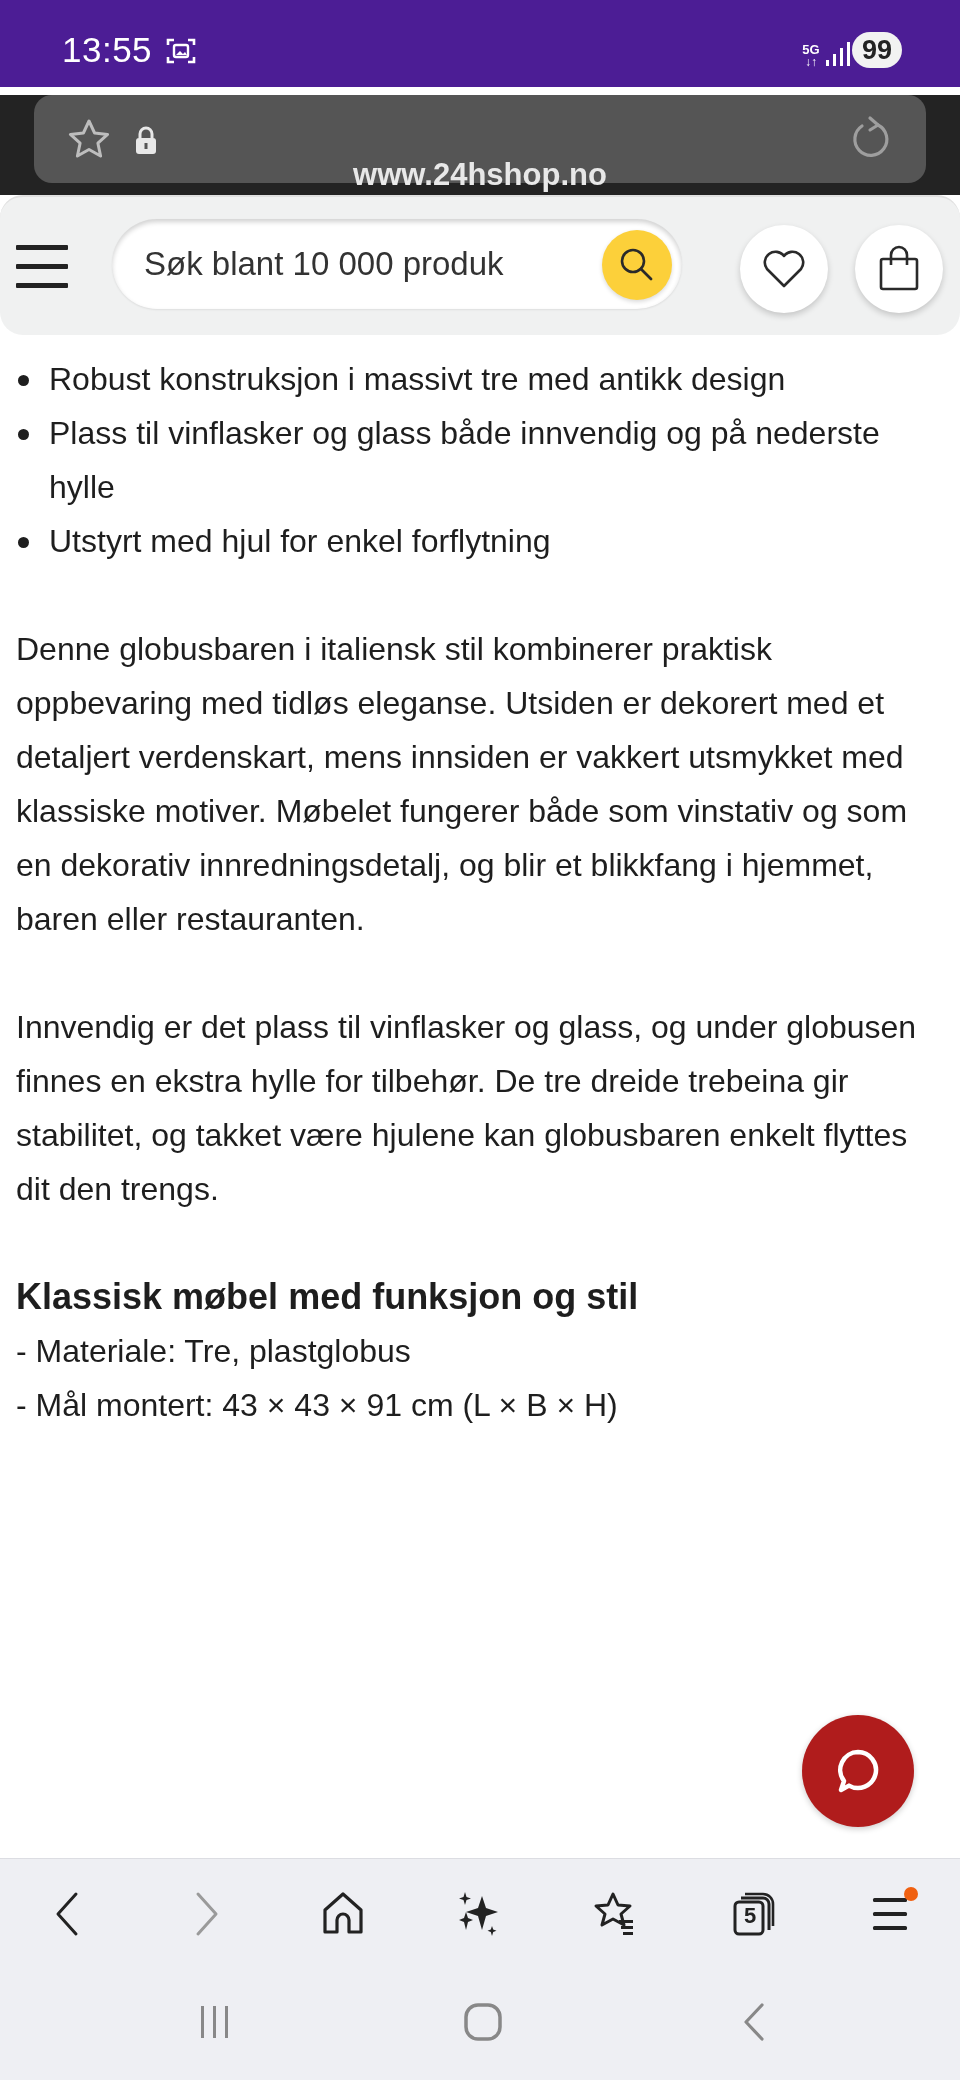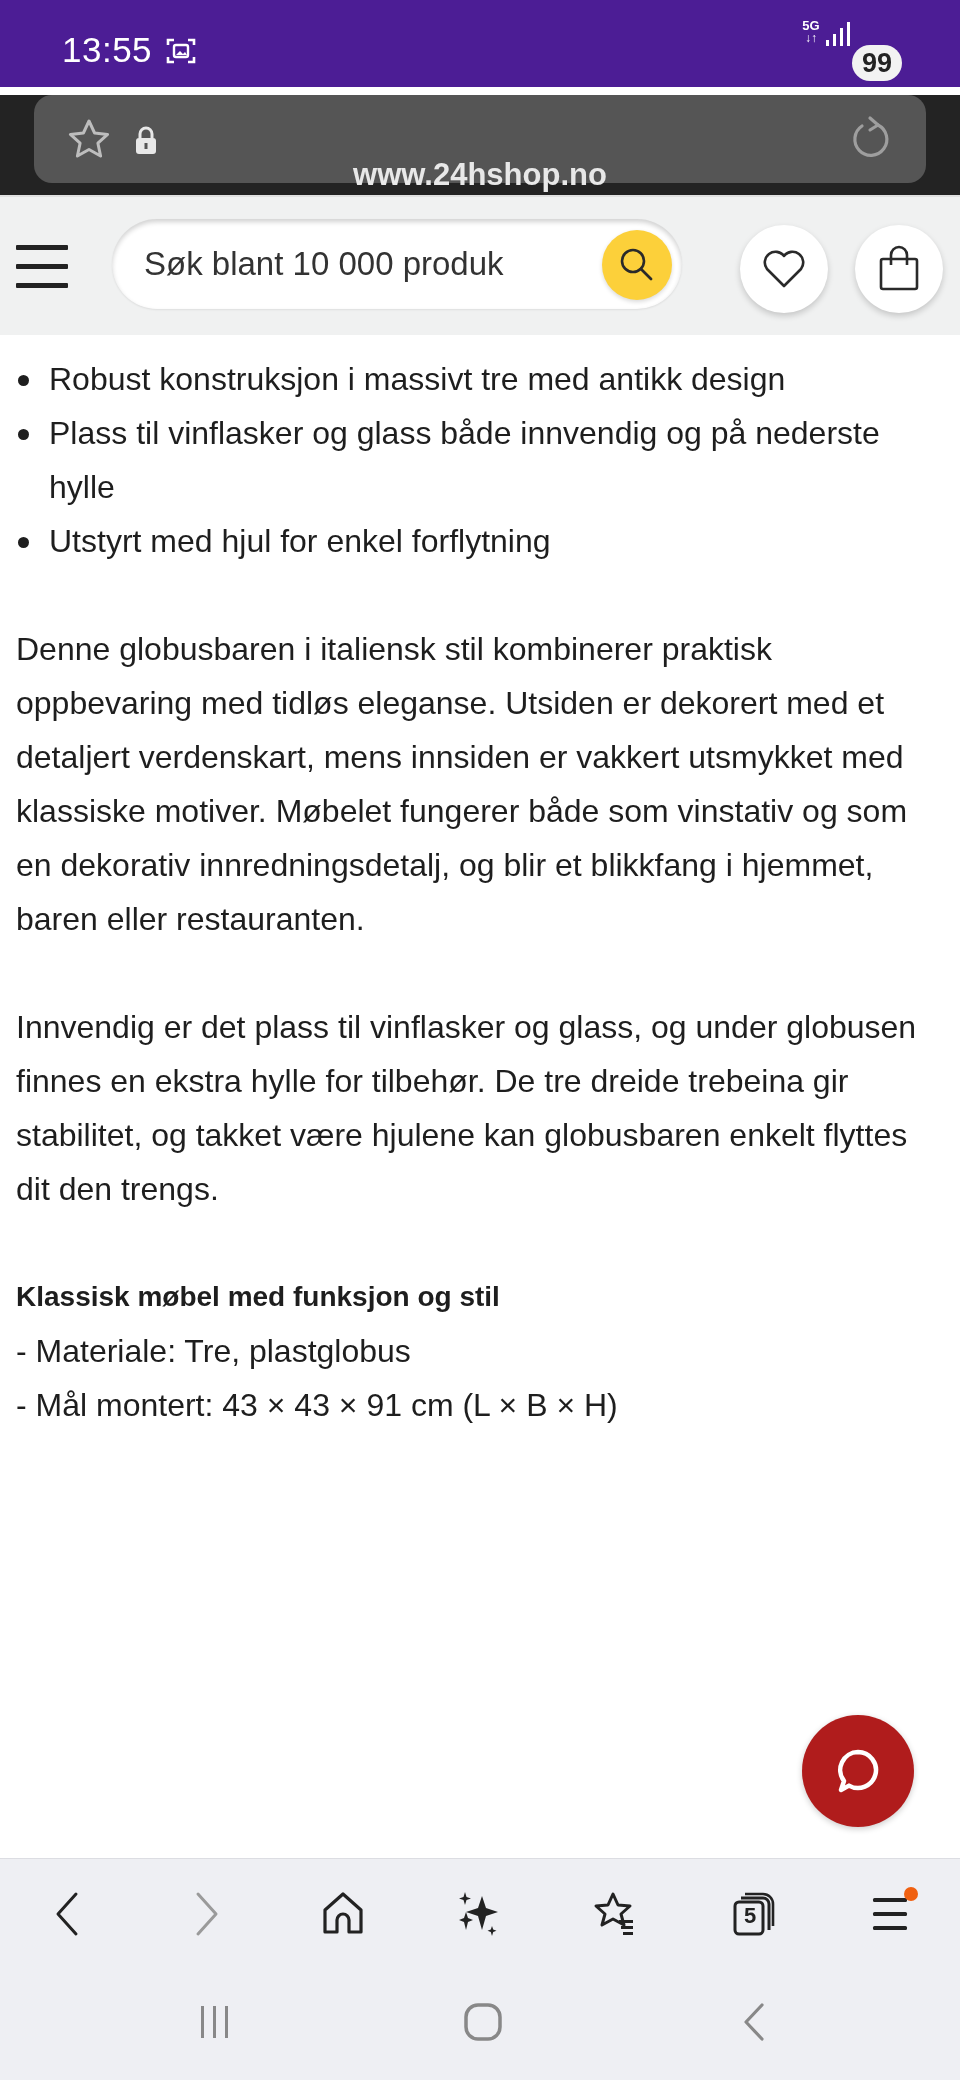--- a/index.html
+++ b/index.html
@@ -3,35 +3,35 @@
 <meta charset="utf-8">
 <style>
   * { box-sizing: border-box; margin: 0; padding: 0; }
   html, body { width: 960px; height: 2080px; overflow: hidden; background: #ffffff; }
   body { position: relative; font-family: "Liberation Sans", "DejaVu Sans", sans-serif; color: #1e1e1e; }
 
   
   .status-bar { position: absolute; left: 0; top: 0; width: 960px; height: 87px; background: #4c1d95; color: #fff; }
   .status-time { position: absolute; left: 62px; top: 30px; font-size: 35px; font-weight: 500; letter-spacing: 0.5px; }
   .status-shot { position: absolute; left: 165px; top: 36px; width: 32px; height: 30px; }
-  .status-right { position: absolute; right: 58px; top: 20px; display: flex; align-items: flex-start; }
+  .status-right { position: absolute; right: 58px; top: 32px; display: flex; align-items: flex-end; }
   .net-5g { font-size: 13px; font-weight: bold; line-height: 12px; text-align: center; width: 26px; }
   .signal { width: 28px; height: 28px; }
-  .battery { background: #f2f2f2; color: #232323; border-radius: 20px; font-weight: bold; font-size: 27px; padding: 2px 10px; height: 36px; line-height: 32px; margin-top: 25px; }
+  .battery { background: #f2f2f2; color: #232323; border-radius: 20px; font-weight: bold; font-size: 27px; padding: 2px 10px; height: 36px; line-height: 32px; }
 
   
   .url-area { position: absolute; left: 0; top: 95px; width: 960px; height: 100px; background: #232323; }
   .url-bar { position: absolute; left: 34px; top: 0; width: 892px; height: 88px; background: #555555; border-radius: 18px; }
   .url-star { position: absolute; left: 32px; top: 22px; width: 46px; height: 46px; }
   .url-lock { position: absolute; left: 98px; top: 30px; width: 28px; height: 30px; }
   .url-text { position: absolute; left: 0; right: 0; top: 22px; text-align: center; font-size: 31px; font-weight: bold; color: #e8e8e8; margin-top: 40px; }
   .url-reload { position: absolute; right: 32px; top: 20px; width: 46px; height: 48px; }
 
   
-  .site-header { position: absolute; left: 0; top: 195px; width: 960px; height: 140px; background: #f0f1f1; border-top: 2px solid #e0e0e0; }
+  .site-header { position: absolute; left: 0; top: 195px; width: 960px; height: 140px; background: #f0f1f1; border-top: 2px solid #e0e0e0; border-radius: 23px; }
   .hamburger { position: absolute; left: 16px; top: 48px; width: 52px; height: 44px; }
   .hamburger span { display: block; height: 5px; background: #222; margin-bottom: 14px; border-radius: 1px; }
   .search-box { position: absolute; left: 112px; top: 22px; width: 570px; height: 90px; background: #fff; border-radius: 45px; box-shadow: inset 0 3px 5px rgba(0,0,0,0.18), 0 1px 2px rgba(0,0,0,0.08); }
   .search-input { position: absolute; left: 32px; top: 20px; width: 430px; height: 50px; border: none; outline: none; background: transparent; font-family: "Liberation Sans", sans-serif; font-size: 33px; color: #333; }
   .search-input::placeholder { color: #333; }
   .search-btn { position: absolute; right: 10px; top: 11px; width: 70px; height: 70px; border-radius: 50%; background: #fcd03a; box-shadow: 0 2px 4px rgba(0,0,0,0.15); display: flex; align-items: center; justify-content: center; }
   .round-btn { position: absolute; top: 28px; width: 88px; height: 88px; border-radius: 50%; background: #fff; box-shadow: 0 3px 6px rgba(0,0,0,0.18); display: flex; align-items: center; justify-content: center; }
   .wishlist-btn { left: 740px; }
   .cart-btn { left: 855px; }
 
@@ -130,21 +130,21 @@
 </div>
 
 <div class="content">
   <ul class="bullets">
     <li>Robust konstruksjon i massivt tre med antikk design</li>
     <li>Plass til vinflasker og glass både innvendig og på nederste hylle</li>
     <li>Utstyrt med hjul for enkel forflytning</li>
   </ul>
   <p class="para">Denne globusbaren i italiensk stil kombinerer praktisk oppbevaring med tidløs eleganse. Utsiden er dekorert med et detaljert verdenskart, mens innsiden er vakkert utsmykket med klassiske motiver. Møbelet fungerer både som vinstativ og som en dekorativ innredningsdetalj, og blir et blikkfang i hjemmet, baren eller restauranten.</p>
   <p class="para">Innvendig er det plass til vinflasker og glass, og under globusen finnes en ekstra hylle for tilbehør. De tre dreide trebeina gir stabilitet, og takket være hjulene kan globusbaren enkelt flyttes dit den trengs.</p>
-  <h3 class="heading" style="font-size:28px;">Klassisk møbel med funksjon og stil</h3>
+  <h3 class="heading" style="font-size:36px;">Klassisk møbel med funksjon og stil</h3>
   <p>- Materiale: Tre, plastglobus</p>
   <p>- Mål montert: 43 × 43 × 91 cm (L × B × H)</p>
 </div>
 
 <div class="chat-fab">
   <svg width="50" height="50" viewBox="0 0 50 50">
     <path d="M25 6a18 18 0 1 1-9 33.6L8 44l3-9A18 18 0 0 1 25 6z" fill="none" stroke="#fff" stroke-width="4.5" stroke-linejoin="round"></path>
   </svg>
 </div>
 

